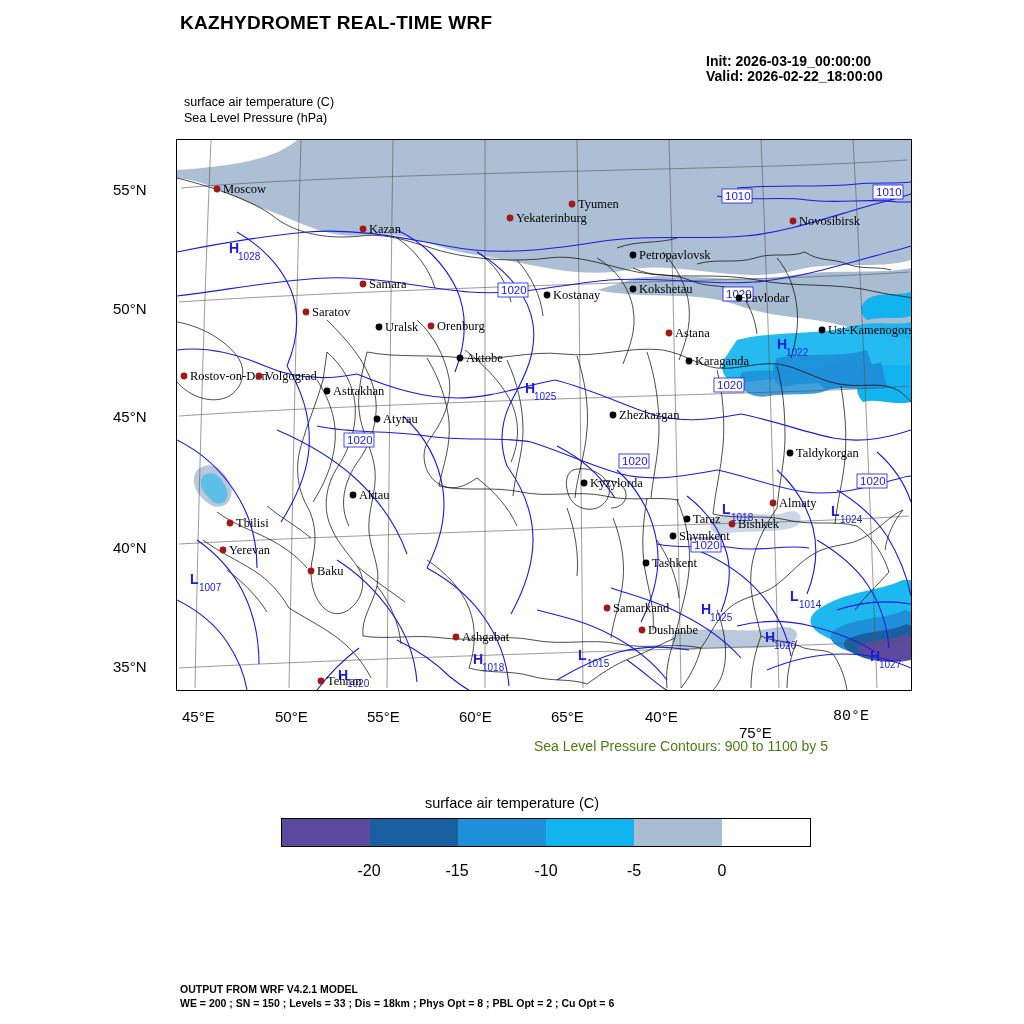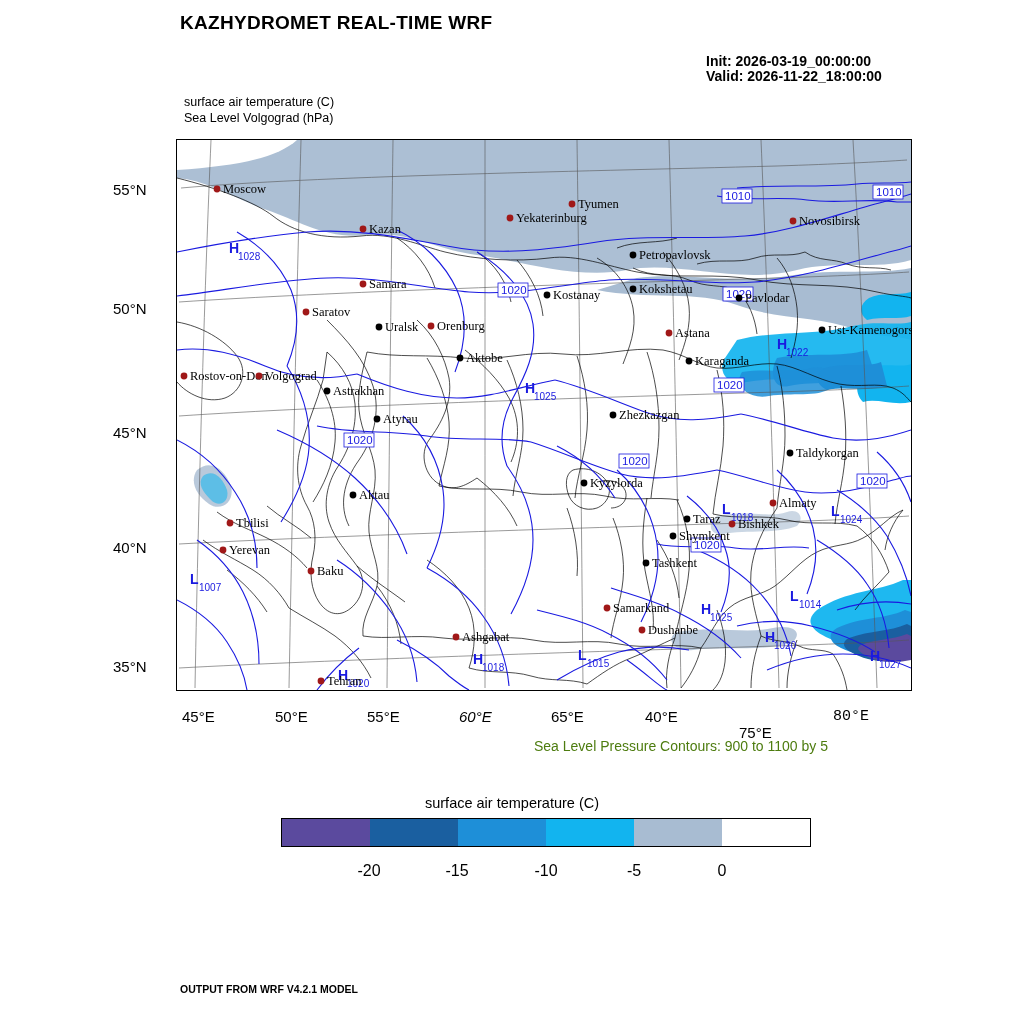--- a/index.html
+++ b/index.html
@@ -99,26 +99,26 @@
   .hl-label { font-size: 14px; fill: #1a1ae0; font-weight: bold; }
   .hl-val { font-size: 10px; fill: #1a1ae0; }
   .ctr-num { font-size: 11.5px; fill: #1a1ae0; }
 </style>
 </head>
 <body>
 
 <div class="abs" id="title">KAZHYDROMET REAL-TIME WRF</div>
 <div class="abs" id="init-block">
   <div>Init: 2026-03-19_00:00:00</div>
-  <div>Valid: 2026-11-22_18:00:00</div>
+  <div>Valid: 2026-02-22_18:00:00</div>
 </div>
 
 <div class="abs" id="field-labels">
   <div>surface air temperature   (C)</div>
-  <div>Sea Level Volgograd   (hPa)</div>
+  <div>Sea Level Pressure   (hPa)</div>
 </div>
 
 <div class="abs" id="map-frame">
   <svg id="map-svg" width="734" height="550" viewBox="0 0 734 550" xmlns="http://www.w3.org/2000/svg">
 
     <g>
       <path d="M0,0 L734,0 L734,120 C700,130 660,120 620,130 C560,145 500,120 450,130 C400,140 340,120 300,115 C260,110 230,90 190,95 C150,100 120,80 90,70 C60,60 30,40 0,38 Z" fill="#a8bcd2" opacity="0.95"></path>
       <path d="M0,0 L120,0 C100,18 60,26 0,30 Z" fill="#ffffff"></path>
       <path d="M420,150 C470,160 520,150 560,165 C600,180 640,175 680,190 C700,198 720,195 734,200 L734,128 C700,135 660,128 610,136 C560,144 500,132 460,138 Z" fill="#a8bcd2"></path>
 
@@ -395,30 +395,30 @@
         <text x="285" y="501" class="city-name">Ashgabat</text>
         <circle cx="144" cy="541" r="3.4" class="city-dot"></circle>
         <text x="150" y="545" class="city-name">Tehran</text>
       </g>
   </svg>
 </div>
 
 <div class="abs" id="lat-labels" style="left:0;top:0;width:1024px;height:1024px;pointer-events:none;">
   <span style="left:113px; top:181px;">55°N</span>
   <span style="left:113px; top:300px;">50°N</span>
-  <span style="left:113px; top:424px;">45°N</span>
+  <span style="left:113px; top:408px;">45°N</span>
   <span style="left:113px; top:539px;">40°N</span>
   <span style="left:113px; top:658px;">35°N</span>
 </div>
 
 <div class="abs" id="lon-labels" style="left:0;top:0;width:1024px;height:1024px;pointer-events:none;">
   <span style="left:182px; top:708px;">45°E</span>
   <span style="left:275px; top:708px;">50°E</span>
   <span style="left:367px; top:708px;">55°E</span>
-  <span style="left:459px; top:708px;font-style:italic;">60°E</span>
+  <span style="left:459px; top:708px;">60°E</span>
   <span style="left:551px; top:708px;">65°E</span>
   <span style="left:645px; top:708px;">40°E</span>
   <span style="left:739px; top:724px;">75°E</span>
   <span style="left:833px; top:708px;font-family:Liberation Mono, monospace;">80°E</span>
 </div>
 
 <div class="abs" id="slp-note">Sea Level Pressure Contours: 900 to 1100 by 5</div>
 
 <div class="abs" id="cbar-title">surface air temperature  (C)</div>
 <div class="abs" id="cbar">
@@ -432,13 +432,14 @@
 <div class="abs" id="cbar-ticks" style="left:0;top:0;width:1024px;height:1024px;pointer-events:none;">
   <span style="left:369px;">-20</span>
   <span style="left:457px;">-15</span>
   <span style="left:546px;">-10</span>
   <span style="left:634px;">-5</span>
   <span style="left:722px;">0</span>
 </div>
 
 <div class="abs" id="footer">
   <div>OUTPUT FROM WRF V4.2.1 MODEL</div>
+  <div>WE = 200 ; SN = 150 ; Levels = 33 ; Dis = 18km ; Phys Opt = 8 ; PBL Opt = 2 ; Cu Opt = 6</div>
 </div>
 
 </body></html>

